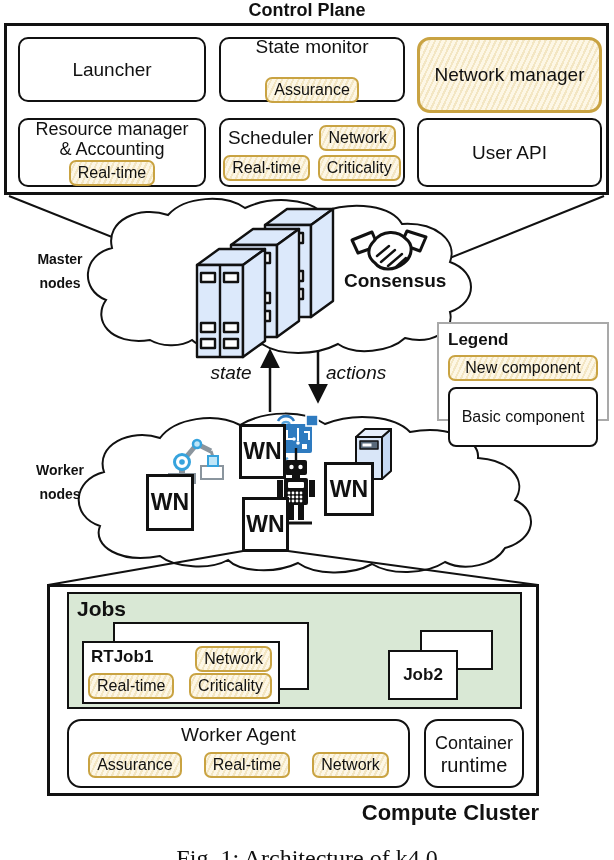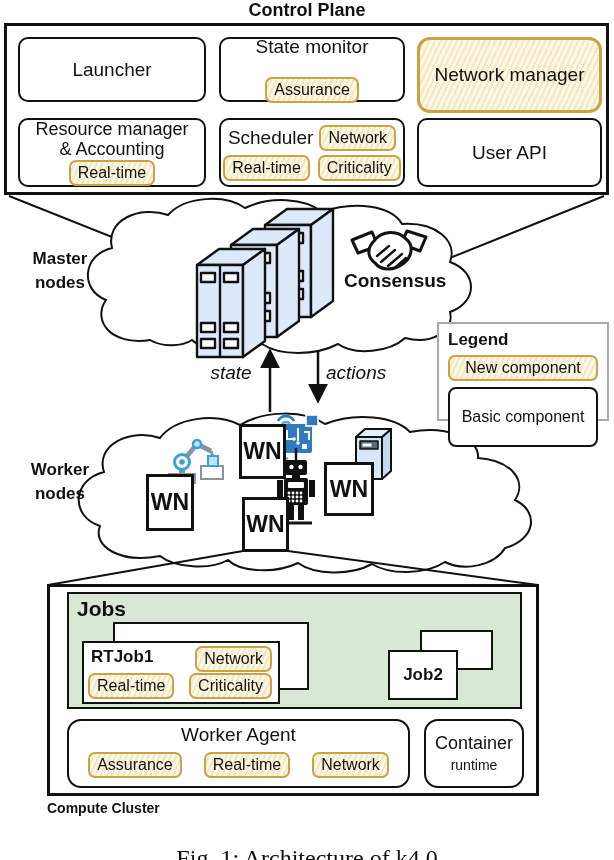--- a/index.html
+++ b/index.html
@@ -14,21 +14,21 @@
     box-sizing:border-box;
   }
   .bold{font-weight:bold;}
   .tag{
     display:inline-block;border:2px solid #c9a342;border-radius:7px;
     background:repeating-linear-gradient(115deg,#fdf7e6 0px,#fdf7e6 3px,#f3e6c3 3px,#f3e6c3 5px);
     padding:1px 7px;font-size:16px;line-height:20px;color:#111;box-sizing:border-box;
   }
   .title{font-weight:bold;font-size:18px;text-align:center;}
   .lbl{font-size:19px;}
-  .two-line{text-align:center;font-weight:bold;font-size:17px;line-height:24px;}
+  .two-line{text-align:center;font-weight:bold;font-size:14px;line-height:24px;}
   .wn{
     position:absolute;background:#fff;border:3px solid #111;box-sizing:border-box;
     display:flex;align-items:center;justify-content:center;
     font-weight:bold;font-size:23px;
   }
   .card{position:absolute;background:#fff;border:2px solid #111;box-sizing:border-box;}
   svg{display:block;}
   #bg{position:absolute;left:0;top:0;}
 </style>
 </head>
@@ -271,20 +271,20 @@
     <span class="lbl">Worker Agent</span>
     <div style="display:flex;gap:22px;margin-top:6px;">
       <span class="tag">Assurance</span>
       <span class="tag">Real-time</span>
       <span class="tag">Network</span>
     </div>
   </div>
 
   <div class="box" style="left:424px;top:719px;width:100px;height:69px;border-radius:14px;border-width:2.5px;">
     <span style="font-size:18px;line-height:22px;">Container</span>
-    <span style="font-size:14px;line-height:22px;">runtime</span>
-  </div>
-
-  <div class="abs bold" style="left:47px;top:800px;width:492px;text-align:left;font-size:14px;">Compute Cluster</div>
+    <span style="font-size:20px;line-height:22px;">runtime</span>
+  </div>
+
+  <div class="abs bold" style="left:47px;top:800px;width:492px;text-align:right;font-size:22px;">Compute Cluster</div>
 
   <div class="abs" style="left:0;top:845px;width:614px;text-align:center;font-family:'Liberation Serif',serif;font-size:24px;">Fig. 1: Architecture of k4.0</div>
 
 </div>
 
 </body></html>

